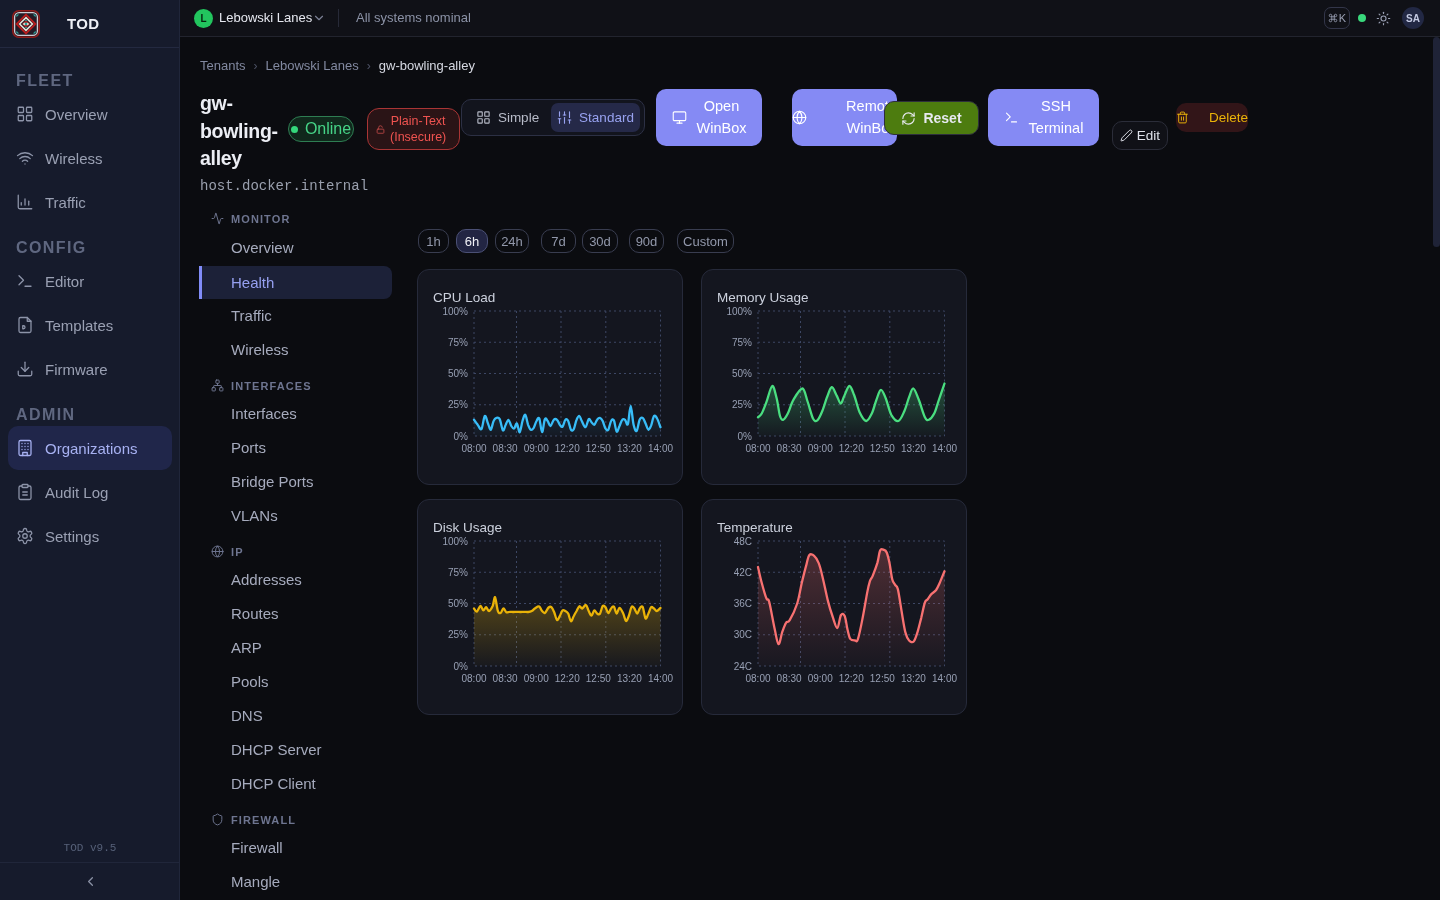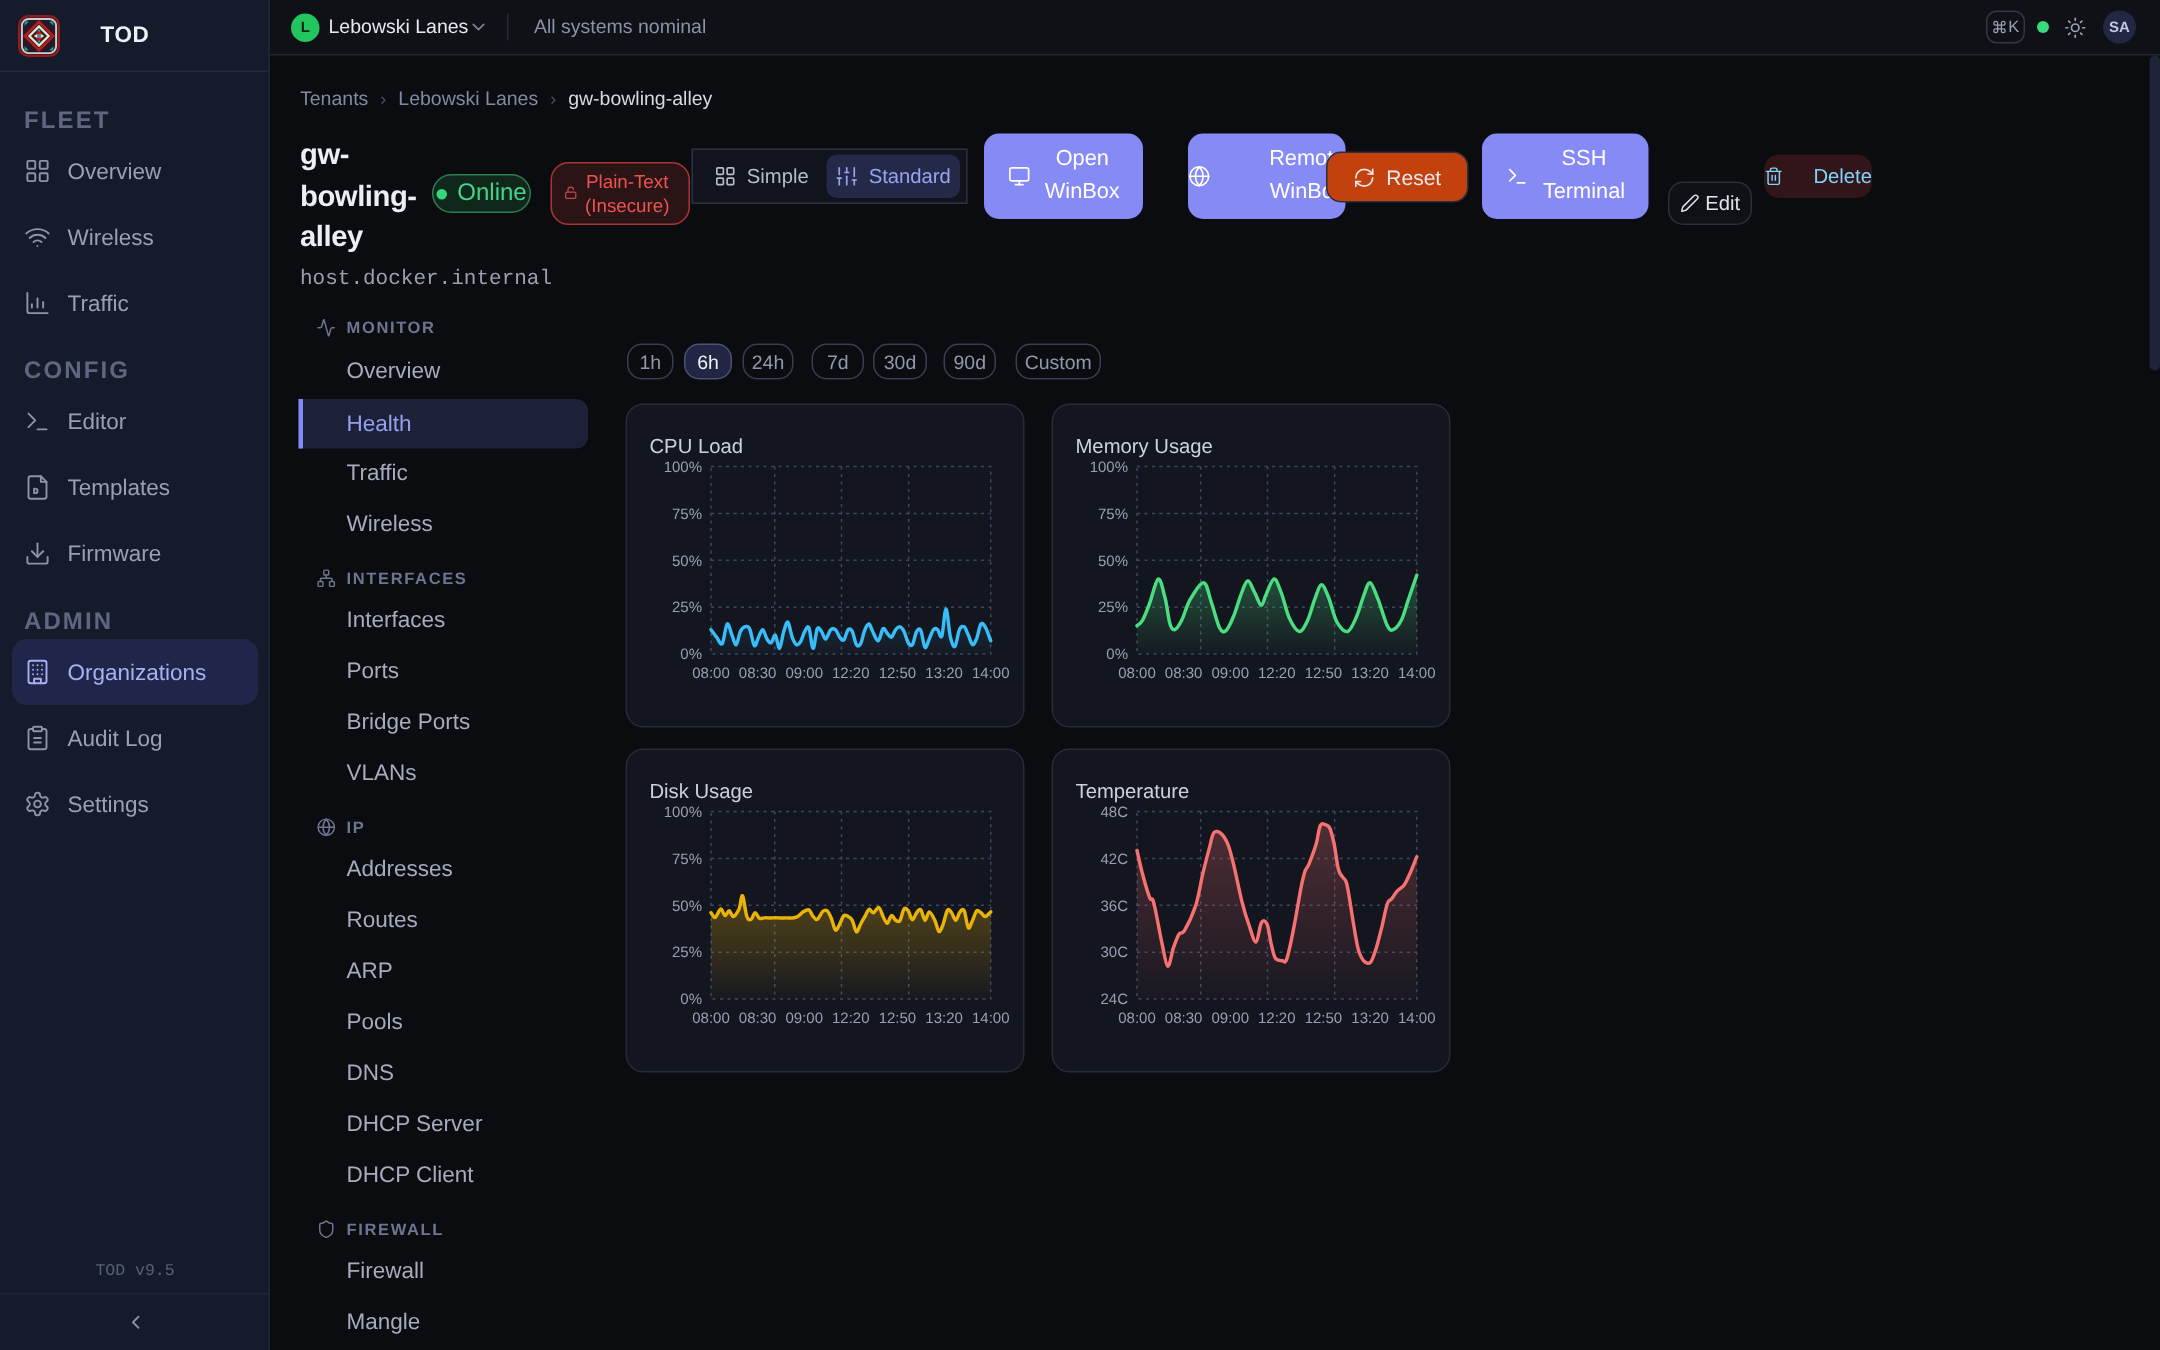--- a/index.html
+++ b/index.html
@@ -27,32 +27,32 @@
 .bc .sep { color:#4d5265; font-size:12px; }
 .bc .last { color:#d6d9e2; }
 h1.title { position:absolute; left:200px; top:90px; width:86px; font-size:19.5px; line-height:27.5px; font-weight:700; color:#eceef4; letter-spacing:-0.3px; }
 .host { position:absolute; left:200px; top:178px; font-family:"Liberation Mono",monospace; font-size:14px; color:#9aa0ae; }
 .badge-online { position:absolute; left:288px; top:116px; width:66px; height:26px; border:1px solid #2e7d52; background:#10281c; border-radius:13px; display:flex; align-items:center; justify-content:center; gap:7px; }
 .badge-online .dot { width:7px; height:7px; border-radius:50%; background:#34d77b; }
 .badge-online span { font-size:16px; color:#46d387; }
 .badge-pt { position:absolute; left:367px; top:108px; width:93px; height:42px; border:1px solid #a93535; background:#2a1416; border-radius:12px; display:flex; align-items:center; padding-left:8px; gap:5px; }
 .badge-pt .txt { font-size:12.5px; line-height:16px; color:#ef5350; text-align:center; }
 
-.seg { position:absolute; left:461px; top:99px; width:184px; height:37px; border:1px solid #2c3044; background:#12141d; border-radius:0; display:flex; align-items:center; padding:0 4px; gap:2px; }
+.seg { position:absolute; left:461px; top:99px; width:184px; height:37px; border:1px solid #2c3044; background:#12141d; border-radius:10px; display:flex; align-items:center; padding:0 4px; gap:2px; }
 .seg .s { height:29px; border-radius:7px; display:flex; align-items:center; justify-content:center; gap:7px; font-size:13.5px; }
 .seg .s1 { width:84px; color:#b7bbc8; }
 .seg .s2 { width:90px; background:#252948; color:#98a2f0; }
 
 .btn { position:absolute; border-radius:10px; display:flex; align-items:center; justify-content:center; }
 .btn-purple { background:#858af4; color:#fff; gap:10px; }
 .btn-purple .ic { display:flex; }
 .btn-purple .lines { text-align:center; font-size:14.5px; line-height:21.5px; }
-.btn-dark { background:#c2410c; border:1px solid #2d2f3c; color:#e7e9f0; font-size:14px; gap:7px; }
+.btn-dark { background:#4d7c0f; border:1px solid #2d2f3c; color:#e7e9f0; font-size:14px; gap:7px;font-weight:bold; }
 .btn-ghost { background:#101117; border:1px solid #2b2d39; color:#dfe2ea; font-size:13.5px; gap:4px; }
-.btn-red { background:#321518; color:#7dd3fc; font-size:13.5px; gap:20px; }
+.btn-red { background:#321518; color:#eab308; font-size:13.5px; gap:20px; }
 
 
 .sn-hdr { position:absolute; left:211px; display:flex; align-items:center; gap:7px; color:#6e7590; font-size:11px; font-weight:600; letter-spacing:1.1px; }
 .sn-hdr .sn-ic { color:#6e7590; }
 .sn-item { position:absolute; left:231px; font-size:15px; color:#a6abbd; }
 .sn-active { position:absolute; left:199px; width:193px; height:33px; background:#1c2138; border-radius:0 8px 8px 0; display:flex; align-items:center; }
 .sn-bar { position:absolute; left:0; top:0; width:3px; height:33px; background:#818cf8; }
 .sn-active span { margin-left:32px; font-size:15px; color:#96a0f0; }
 
 

